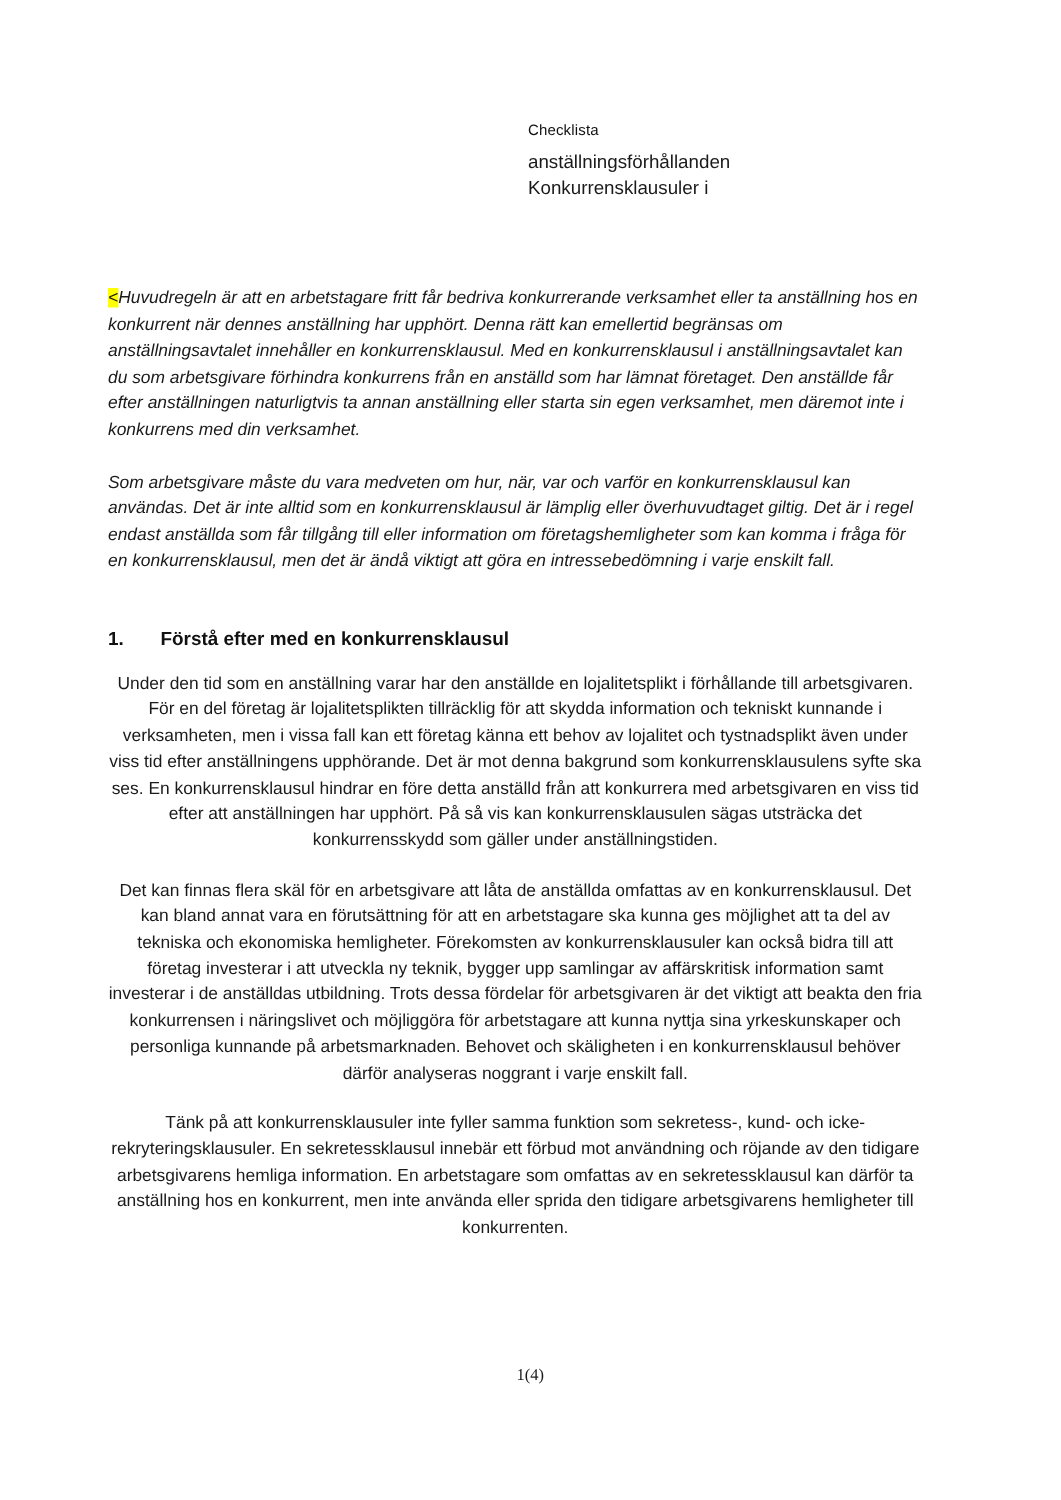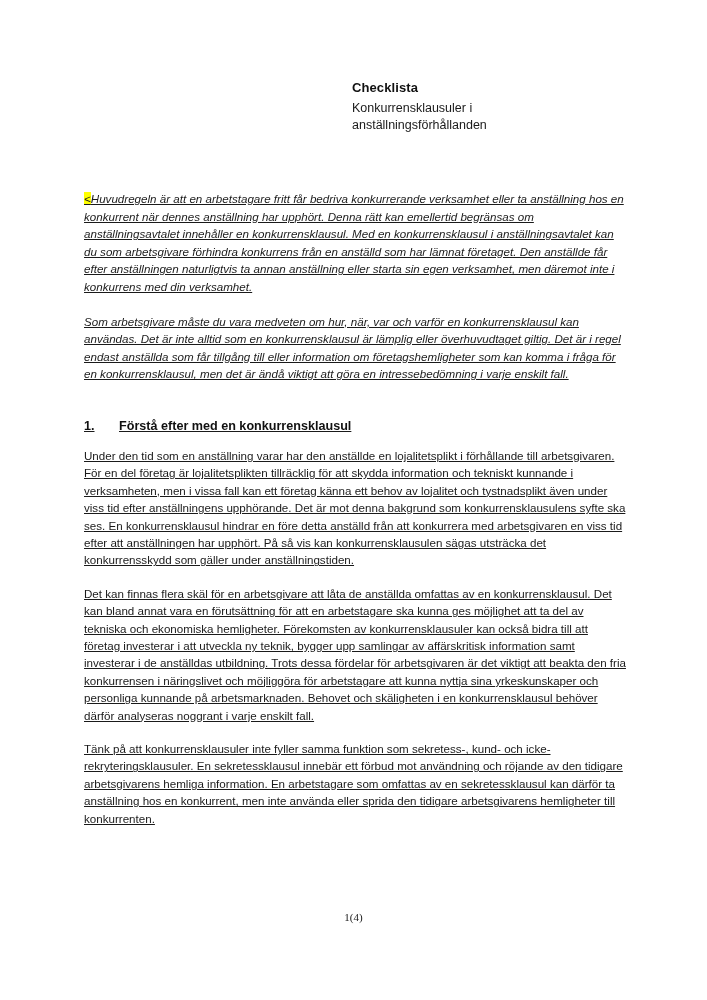--- a/index.html
+++ b/index.html
@@ -27,22 +27,22 @@
 
   
   .doc-header {
     position: absolute;
     left: 352px;
     top: 78px;
     width: 300px;
   }
 
   .doc-title {
-    font-size: 13px;
-    font-weight: bold;
+    font-size: 10px;
+    font-weight: normal;
     line-height: 19px;
     letter-spacing: 0.1px;
     color: #111111;
     margin: 0 0 3px 0;
   }
 
   .doc-subtitle {
     font-size: 12.5px;
     font-weight: normal;
     line-height: 17px;
@@ -50,24 +50,23 @@
     margin: 0;
   }
 
   .doc-subtitle span {
     display: block;
   }
 
   
   .content {
     position: absolute;
-    left: 84px;
+    left: 72px;
     top: 190px;
     width: 543px;
-    text-decoration: underline;
   }
 
   
   .intro {
     font-style: italic;
     font-size: 11.6px;
     line-height: 17.6px;
     color: #1a1a1a;
     text-align: left;
   }
@@ -104,21 +103,21 @@
 
   .section-title {
     flex: 1 1 auto;
   }
 
   .body-text p {
     font-size: 11.6px;
     line-height: 17.4px;
     color: #1a1a1a;
     margin: 0 0 16px 0;
-    text-align: left;
+    text-align: center;
   }
 
   .body-text p:last-child {
     margin-bottom: 0;
   }
 
   
   .page-footer {
     position: absolute;
     left: 0;
@@ -132,22 +131,22 @@
   }
 </style>
 </head>
 <body>
 
 <div class="page">
 
   <div class="doc-header">
     <div class="doc-title">Checklista</div>
     <div class="doc-subtitle">
+      <span>anställningsförhållanden</span>
       <span>Konkurrensklausuler i</span>
-      <span>anställningsförhållanden</span>
     </div>
   </div>
 
   <div class="content">
 
     <div class="intro">
       <p><span class="hl">&lt;</span><span>Huvudregeln är att en arbetstagare fritt får bedriva konkurrerande verksamhet eller ta anställning hos en konkurrent när dennes anställning har upphört. Denna rätt kan emellertid begränsas om anställningsavtalet innehåller en konkurrensklausul. Med en konkurrensklausul i anställningsavtalet kan du som arbetsgivare förhindra konkurrens från en anställd som har lämnat företaget. Den anställde får efter anställningen naturligtvis ta annan anställning eller starta sin egen verksamhet, men däremot inte i konkurrens med din verksamhet.</span></p>
 
       <p>Som arbetsgivare måste du vara medveten om hur, när, var och varför en konkurrensklausul kan användas. Det är inte alltid som en konkurrensklausul är lämplig eller överhuvudtaget giltig. Det är i regel endast anställda som får tillgång till eller information om företagshemligheter som kan komma i fråga för en konkurrensklausul, men det är ändå viktigt att göra en intressebedömning i varje enskilt fall.</p>
 

